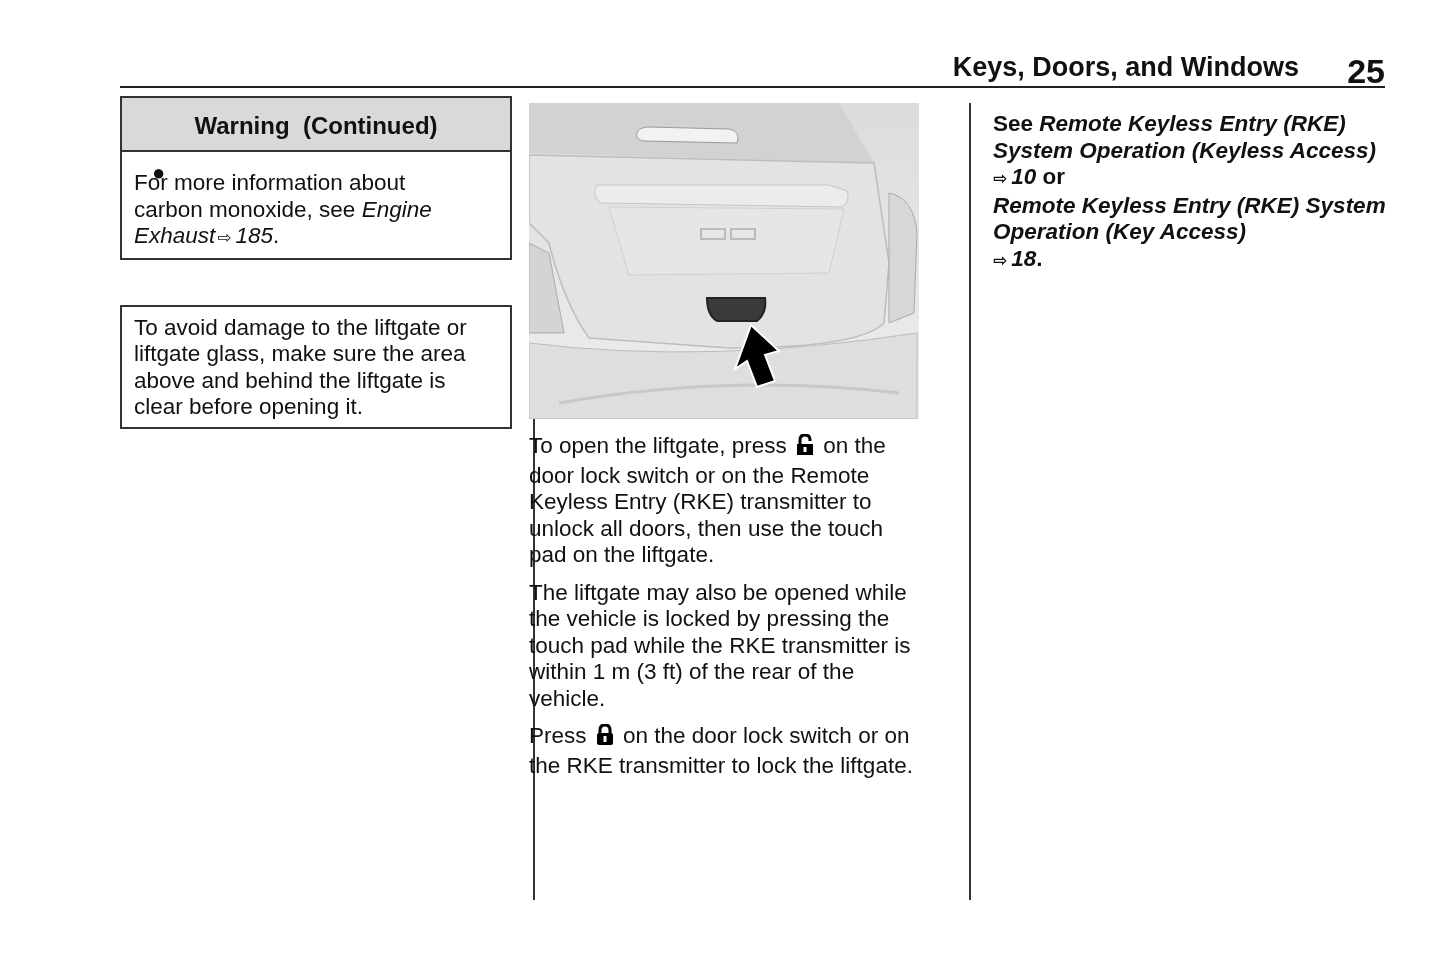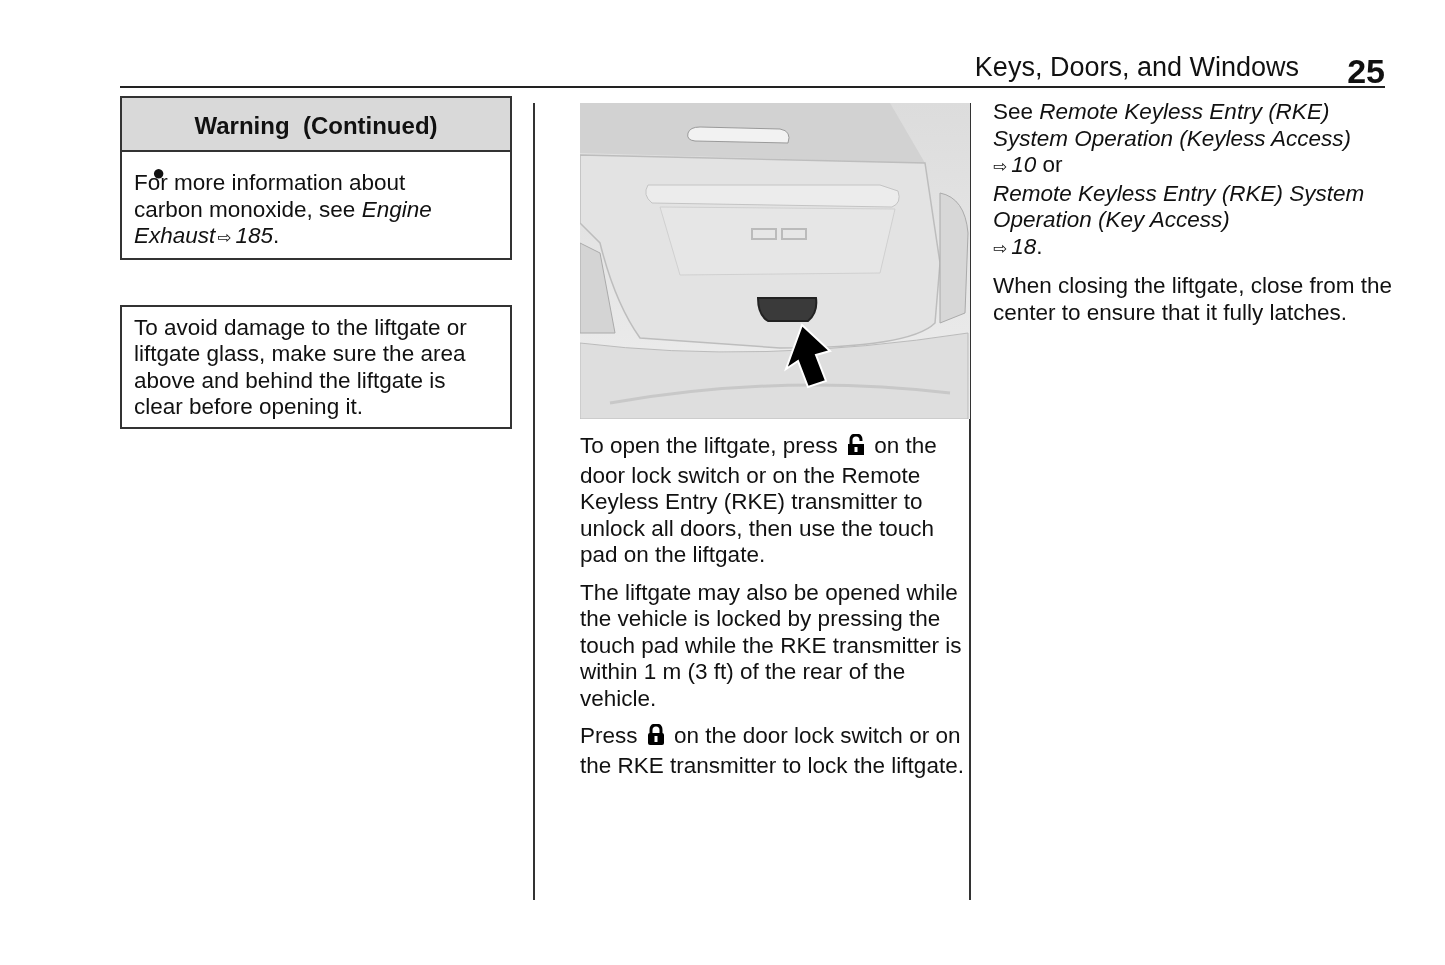--- a/index.html
+++ b/index.html
@@ -1,25 +1,25 @@
 <!DOCTYPE html>
 <html><head>
 <meta charset="utf-8">
 <style>
   html, body { margin: 0; padding: 0; background: #ffffff; }
   body { width: 1445px; height: 965px; position: relative; overflow: hidden;
          font-family: "Liberation Sans", "DejaVu Sans", sans-serif; color: #111; }
   .header { position: absolute; left: 120px; top: 50px; width: 1265px; height: 36px;
             border-bottom: 2px solid #222; }
-  .header-title { position: absolute; right: 86px; top: 2px; font-weight: normal; font-size: 27px; }
+  .header-title { position: absolute; right: 86px; top: 2px; font-weight: bold; font-size: 27px; }
   .header-page { position: absolute; right: 0; top: 2px; font-weight: bold; font-size: 34px; }
   .col { position: absolute; font-size: 22.5px; line-height: 26.5px; }
   .col1 { left: 120px; top: 96px; width: 392px; border-radius: 25px; }
-  .col2 { left: 580px; top: 103px; width: 395px; }
-  .col3 { left: 993px; top: 99px; width: 400px; }
+  .col2 { left: 529px; top: 103px; width: 395px; }
+  .col3 { left: 993px; top: 111px; width: 400px; font-weight: bold; }
   .vrule { position: absolute; width: 2px; background: #333; top: 103px; height: 797px; }
   .vr1 { left: 533px; } .vr2 { left: 969px; }
   .box { border: 2px solid #333; }
   .box-head { text-align: center; font-weight: bold; font-size: 24px; height: 52px; line-height: 56px;
               border-bottom: 2px solid #333; }
   .box-head.gray { background: #d9d9d9; }
   .box-body { padding: 8px 12px 6px 12px; }
   .indent { padding-left: 56px; margin-bottom: 10px; }
   .bullet-row { position: relative; padding-left: 56px; margin-bottom: 10px; }
   .bullet { position: absolute; left: 18px; top: 0; font-size: 22px; }
@@ -115,14 +115,13 @@
   </p>
 </div>
 
 <div class="col col3">
   <p>
     <span>See </span><i>Remote Keyless Entry (RKE) System Operation (Keyless Access)</i><br>
     <span class="ref-icon" style="margin-left:0;">⇨</span><i>10</i><span> or</span><br>
     <i>Remote Keyless Entry (RKE) System Operation (Key Access)</i><br>
     <span class="ref-icon" style="margin-left:0;">⇨</span><i>18</i><span>.</span>
   </p>
-  <p>When closing the liftgate, close from the center to ensure that it fully latches.</p>
 </div>
 
 </body></html>

